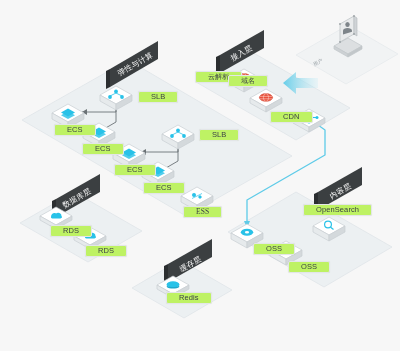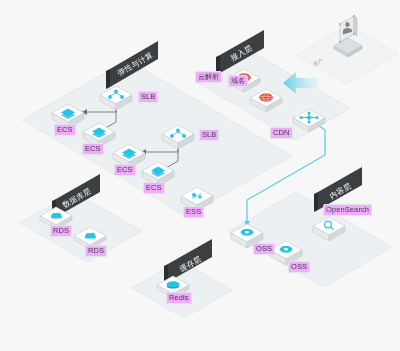--- a/index.html
+++ b/index.html
@@ -9,27 +9,27 @@
     font-family:"Liberation Sans","DejaVu Sans",sans-serif;
     overflow:hidden;
     position:relative;
   }
   #stage{position:absolute;inset:0;width:400px;height:351px;}
   svg#diagram{position:absolute;left:0;top:0;width:400px;height:351px;display:block;}
 
   
   .nodelabel{
     position:absolute;
-    background:#f0abfc;
+    background:#bef264;
     border:1px solid #e3e6e8;
     border-radius:2px;
     color:#3d4346;
     font-size:7.5px;
     line-height:10px;
-    padding:0px 2px;
+    padding:0px 12px;
     white-space:nowrap;
     box-shadow:0 0 1px rgba(0,0,0,.10);
     letter-spacing:.1px;
   }
   .nodelabel.cn{font-family:"DejaVu Sans","Liberation Sans",sans-serif;font-size:7px;}
   .banner-text{
     position:absolute;
     color:#ffffff;
     font-size:7.5px;
     font-family:"DejaVu Sans","Liberation Sans",sans-serif;
@@ -325,32 +325,32 @@
 <div class="banner-text" style="left:116px; top:70px; transform:rotate(-30deg);">弹性与计算</div>
 <div class="banner-text" style="left:229px; top:55px; transform:rotate(-30deg);">接入层</div>
 <div class="banner-text" style="left:328px; top:193px; transform:rotate(-30deg);">内容层</div>
 <div class="banner-text" style="left:61px; top:202px; transform:rotate(-30deg);">数据库层</div>
 <div class="banner-text" style="left:178px; top:266px; transform:rotate(-30deg);">缓存层</div>
 
 <div class="tiny-user-text" style="left:312px; top:62px; transform:rotate(-30deg);">用户</div>
 
 <div class="nodelabel cn" style="left:195px; top:71px;">云解析</div>
 <div class="nodelabel cn" style="left:228px; top:75px;">域名</div>
-<div class="nodelabel" style="left:270px; top:111px;margin-top:16px;">CDN</div>
+<div class="nodelabel" style="left:270px; top:111px;">CDN</div>
 
 <div class="nodelabel" style="left:138px; top:91px;">SLB</div>
 <div class="nodelabel" style="left:199px; top:129px;">SLB</div>
 
 <div class="nodelabel" style="left:54px; top:124px;">ECS</div>
 <div class="nodelabel" style="left:82px; top:143px;">ECS</div>
 <div class="nodelabel" style="left:114px; top:164px;">ECS</div>
 <div class="nodelabel" style="left:143px; top:182px;">ECS</div>
-<div class="nodelabel" style="left:183px; top:206px;">ESS</div>
+<div class="nodelabel" style="left:183px; top:206px;font-family:Liberation Serif, serif;">ESS</div>
 
 <div class="nodelabel" style="left:50px; top:225px;">RDS</div>
 <div class="nodelabel" style="left:85px; top:245px;">RDS</div>
 <div class="nodelabel" style="left:166px; top:292px;">Redis</div>
 
 <div class="nodelabel" style="left:253px; top:243px;">OSS</div>
 <div class="nodelabel" style="left:288px; top:261px;">OSS</div>
-<div class="nodelabel" style="left:303px; top:204px;margin-left:20px;">OpenSearch</div>
+<div class="nodelabel" style="left:303px; top:204px;">OpenSearch</div>
 
 </div>
 
 </body></html>

